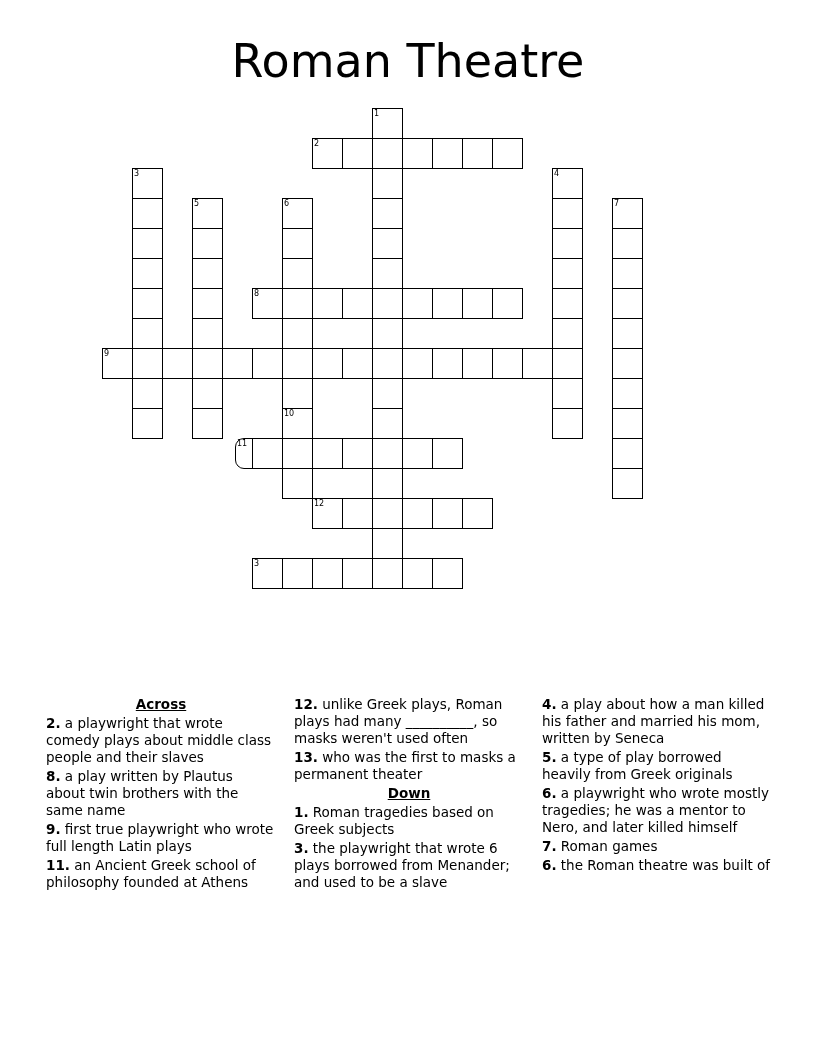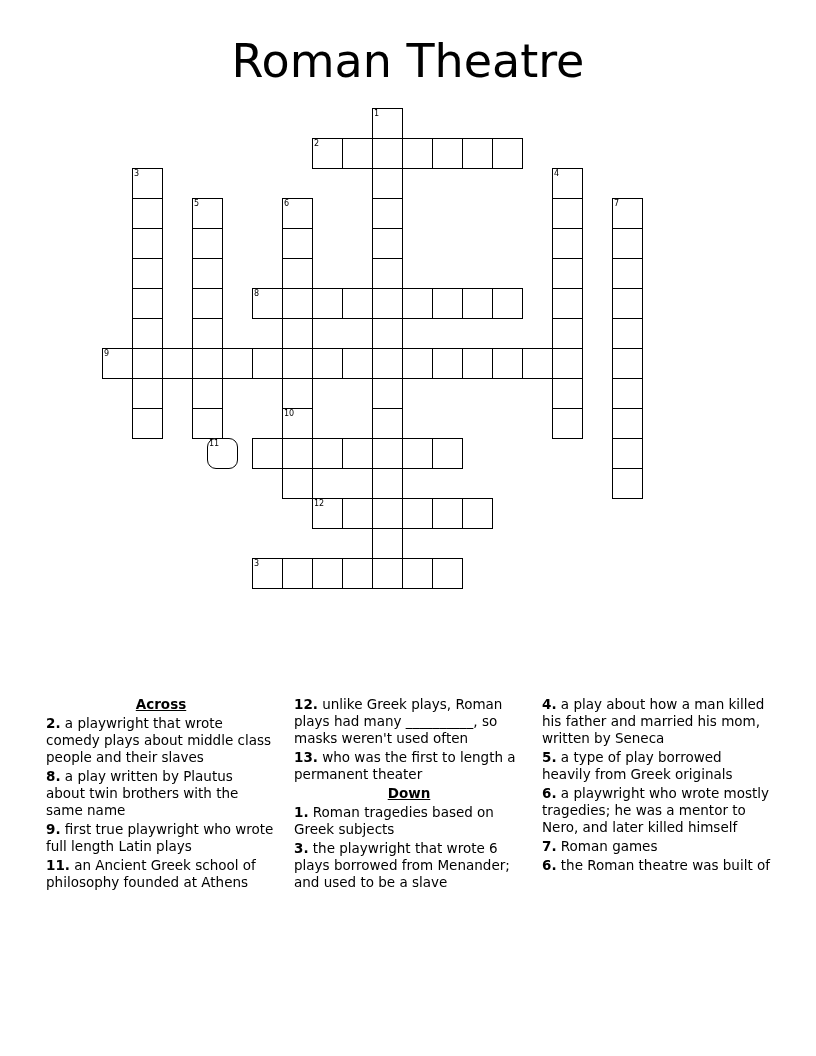--- a/index.html
+++ b/index.html
@@ -210,21 +210,21 @@
         <div class="cell" style="left: 450px; top: 270px;"></div>
         <div class="cell" style="left: 510px; top: 270px;"></div>
         <div class="cell" style="left: 30px; top: 300px;"></div>
         <div class="cell" style="left: 90px; top: 300px;"></div>
         <div class="cell" style="left: 180px; top: 300px;">
           <span class="num">10</span>
         </div>
         <div class="cell" style="left: 270px; top: 300px;"></div>
         <div class="cell" style="left: 450px; top: 300px;"></div>
         <div class="cell" style="left: 510px; top: 300px;"></div>
-        <div class="cell" style="left: 105px; top: 330px; border-radius: 9px;">
+        <div class="cell" style="left: 133px; top: 330px; border-radius: 9px;">
           <span class="num">11</span>
         </div>
         <div class="cell" style="left: 150px; top: 330px;"></div>
         <div class="cell" style="left: 180px; top: 330px;"></div>
         <div class="cell" style="left: 210px; top: 330px;"></div>
         <div class="cell" style="left: 240px; top: 330px;"></div>
         <div class="cell" style="left: 270px; top: 330px;"></div>
         <div class="cell" style="left: 300px; top: 330px;"></div>
         <div class="cell" style="left: 330px; top: 330px;"></div>
         <div class="cell" style="left: 510px; top: 330px;"></div>
@@ -258,21 +258,21 @@
       <div id="col1">
           <div class="clue"><b>2.</b><span> a playwright that wrote comedy plays about middle class people and their slaves</span></div>
           <div class="clue"><b>8.</b><span> a play written by Plautus about twin brothers with the same name</span></div>
           <div class="clue"><b>9.</b><span> first true playwright who wrote full length Latin plays</span></div>
           <div class="clue"><b>11.</b><span> an Ancient Greek school of philosophy founded at Athens</span></div>
         </div>
     </div>
     <div class="clue-col">
       <div id="col2a">
           <div class="clue"><b>12.</b><span> unlike Greek plays, Roman plays had many __________, so masks weren't used often</span></div>
-          <div class="clue"><b>13.</b><span> who was the first to length a permanent theater</span></div>
+          <div class="clue"><b>13.</b><span> who was the first to masks a permanent theater</span></div>
         </div>
       <span class="clue-head">Down</span>
       <div id="col2b">
           <div class="clue"><b>1.</b><span> Roman tragedies based on Greek subjects</span></div>
           <div class="clue"><b>3.</b><span> the playwright that wrote 6 plays borrowed from Menander; and used to be a slave</span></div>
         </div>
     </div>
     <div class="clue-col">
       <div id="col3">
           <div class="clue"><b>4.</b><span> a play about how a man killed his father and married his mom, written by Seneca</span></div>

